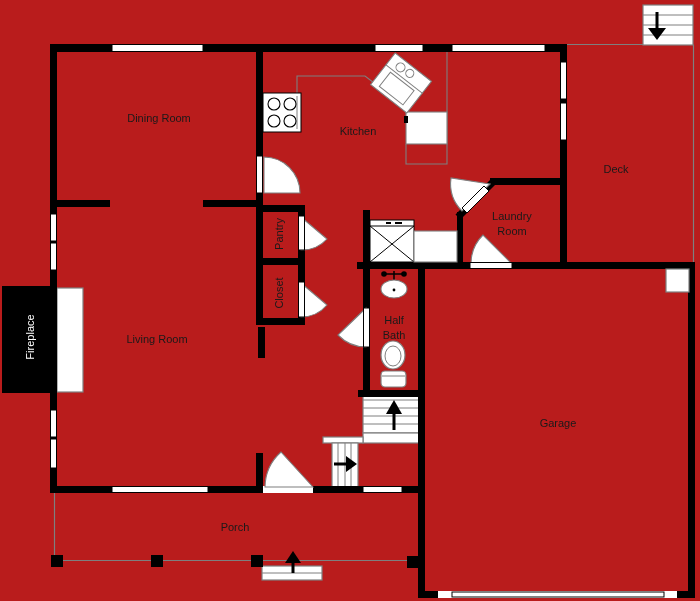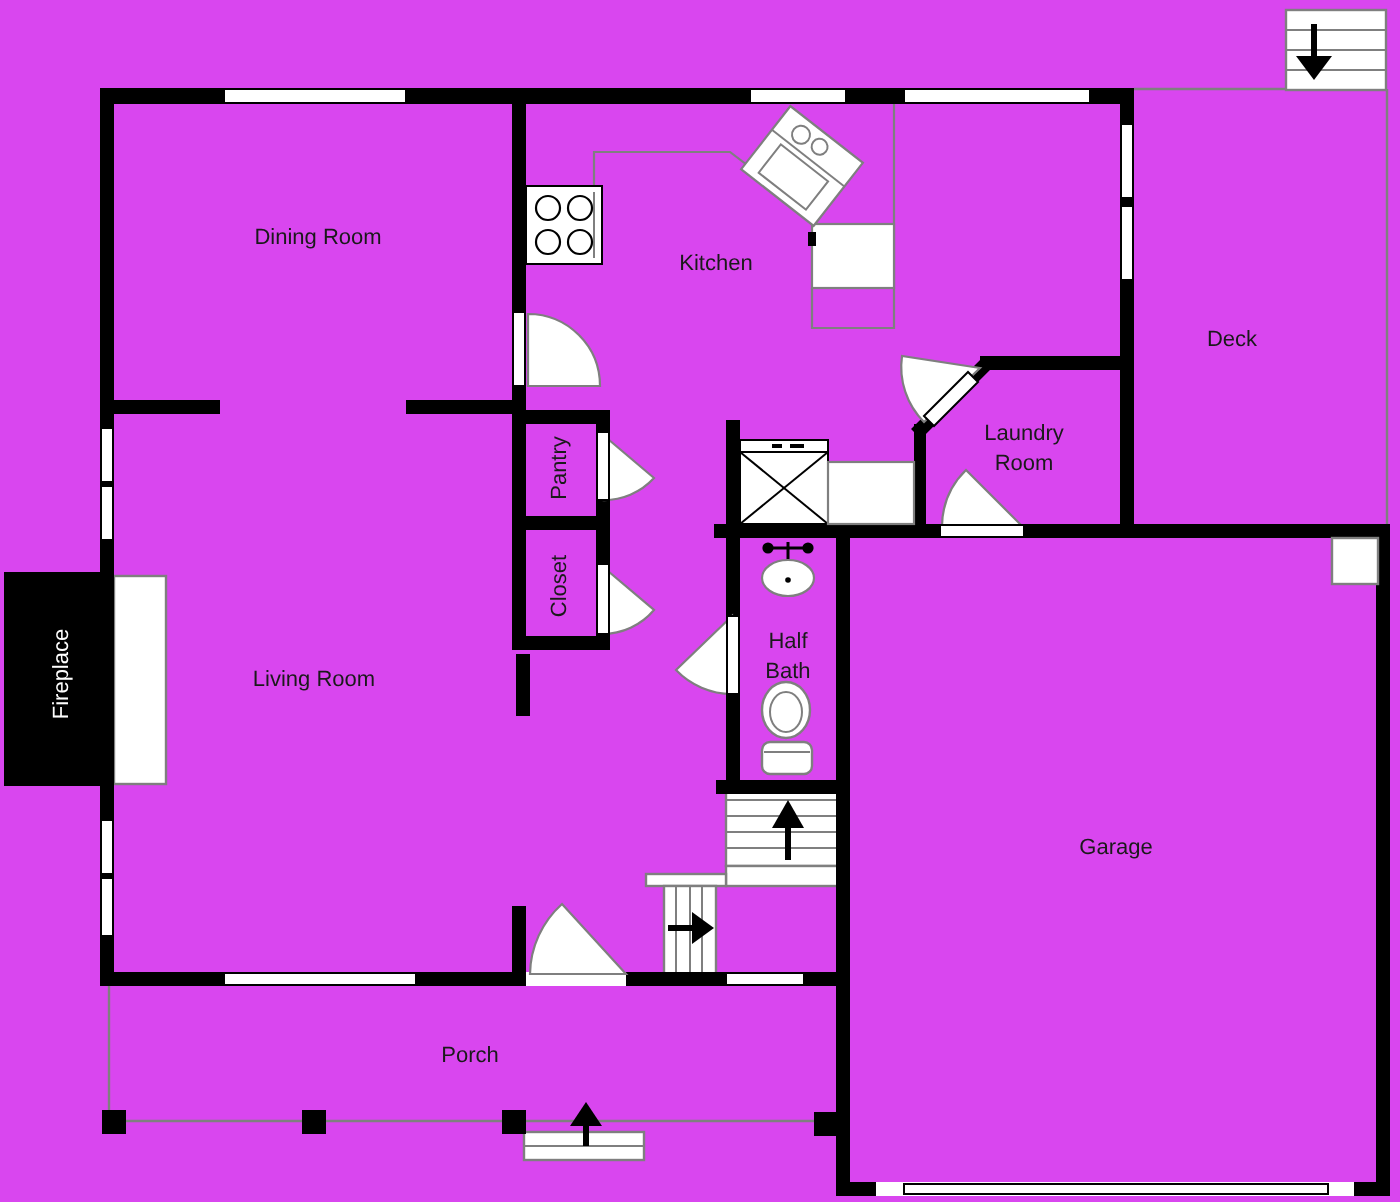--- a/index.html
+++ b/index.html
@@ -1,19 +1,19 @@
 <!DOCTYPE html>
 <html><head>
 <meta charset="utf-8">
 <style>
   html,body{margin:0;padding:0;background:#ffffff;}
   .stage{
     position:relative;
     width:700px;height:601px;
-    background:#d946ef;
+    background:#b91c1c;
     font-family:"Liberation Sans", sans-serif;
     overflow:hidden;
   }
   svg text{
     font-family:"Liberation Sans", sans-serif;
     font-size:11px;
     fill:#1a1a1a;
   }
   svg text.fp-label{fill:#ffffff;}
 </style>

